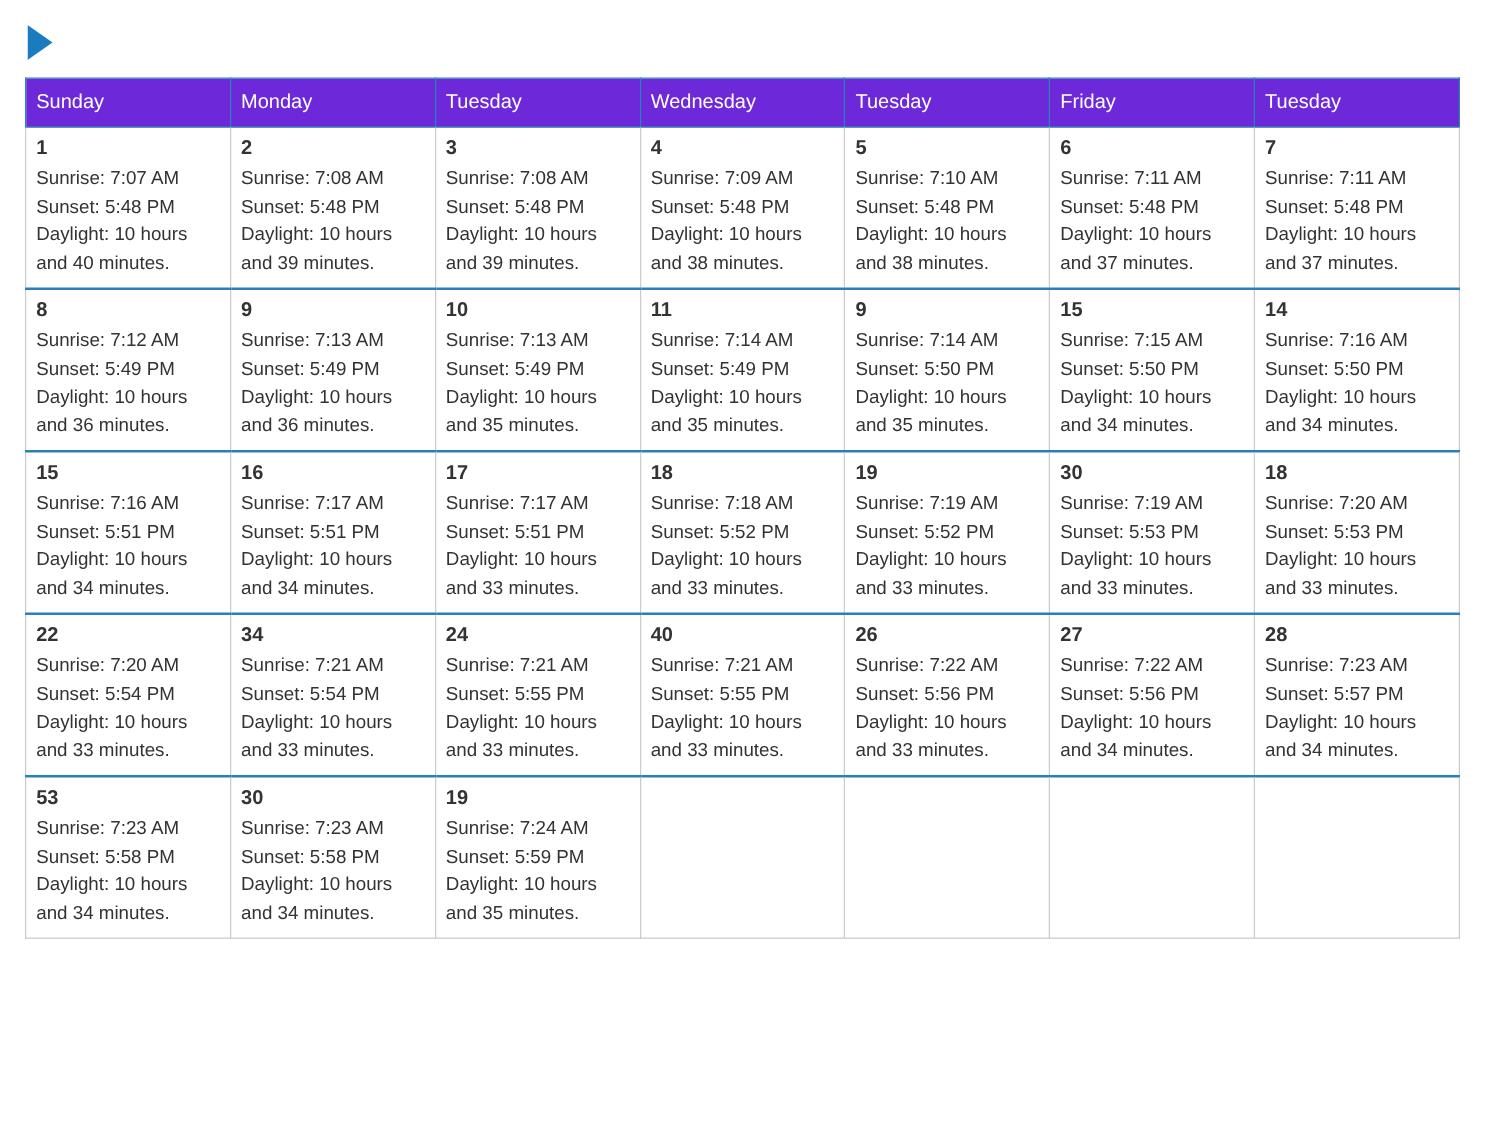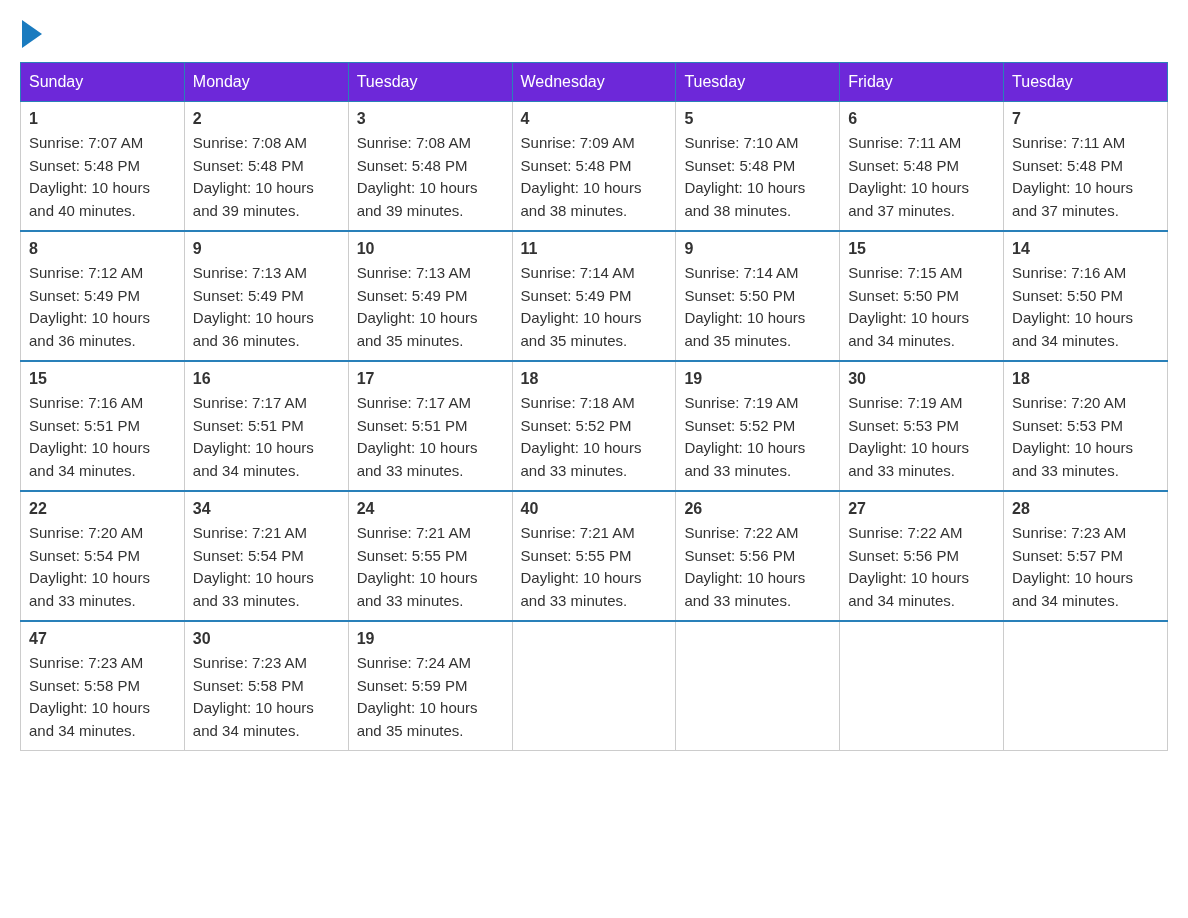--- a/index.html
+++ b/index.html
@@ -375,21 +375,21 @@
         <div class="day-info">
           Sunrise: 7:23 AM<br>
           Sunset: 5:57 PM<br>
           Daylight: 10 hours<br>
           and 34 minutes.
         </div>
       </td>
       </tr>
       <tr>
         <td>
-        <span class="day-num">47</span>
+        <span class="day-num">53</span>
         <div class="day-info">
           Sunrise: 7:23 AM<br>
           Sunset: 5:58 PM<br>
           Daylight: 10 hours<br>
           and 34 minutes.
         </div>
       </td>
         <td>
         <span class="day-num">30</span>
         <div class="day-info">

